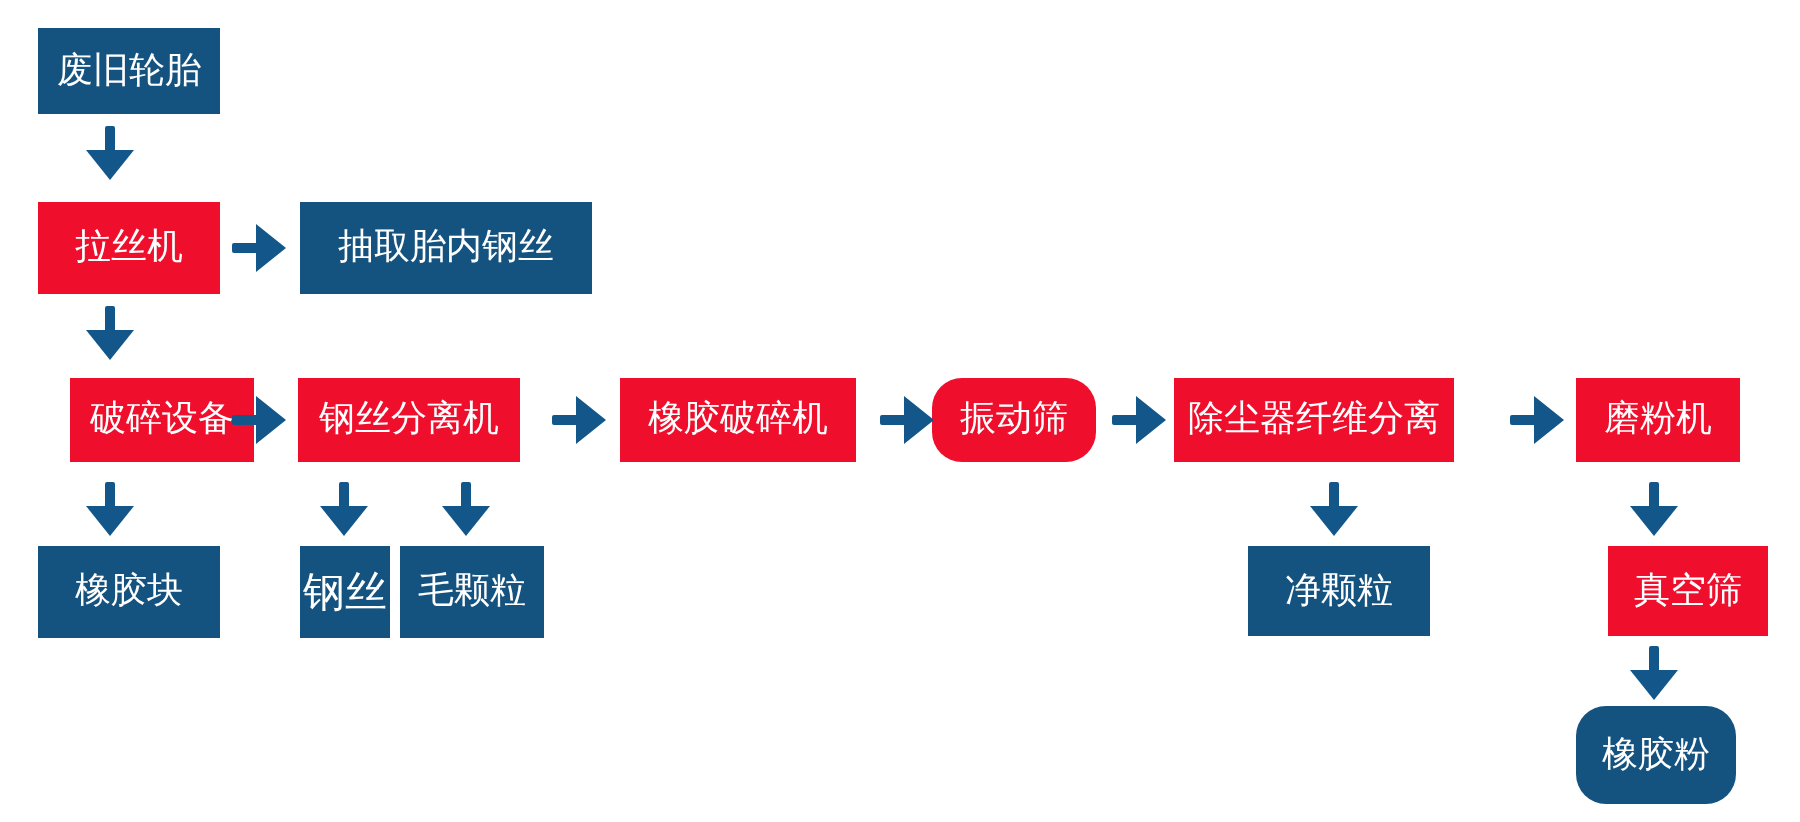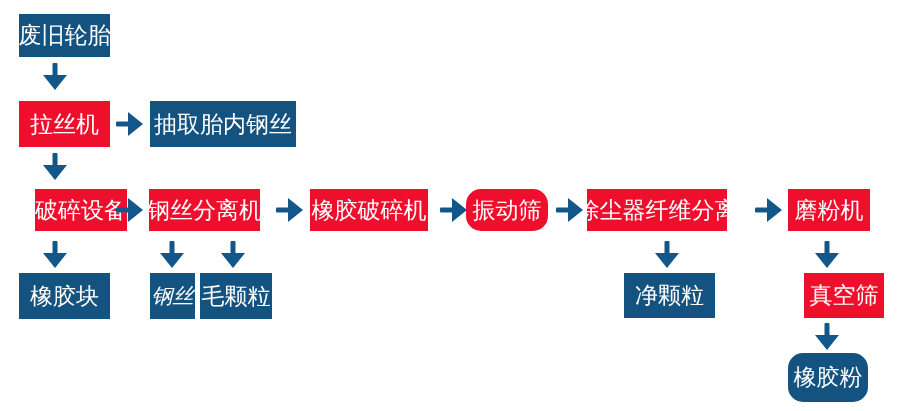--- a/index.html
+++ b/index.html
@@ -20,21 +20,21 @@
     height:411px;
     background:var(--bg);
     overflow:hidden;
   }
   .node{
     position:absolute;
     display:flex;
     align-items:center;
     justify-content:center;
     color:var(--text);
-    font-size:23px;
+    font-size:18px;
     font-weight:300;
     letter-spacing:0px;
     white-space:nowrap;
     line-height:1;
   }
   .node.red{background:var(--process);}
   .node.blue{background:var(--material);}
   .arrow{
     position:absolute;
     color:var(--arrow);
@@ -47,21 +47,21 @@
   #n-waste-tires      {left:19px;  top:14px;  width:91px;  height:43px;}
   #n-wire-drawing     {left:19px;  top:101px; width:91px;  height:46px;}
   #n-extract-wire     {left:150px; top:101px; width:146px; height:46px;}
   #n-crushing         {left:35px;  top:189px; width:92px;  height:42px;}
   #n-separator        {left:149px; top:189px; width:111px; height:42px;}
   #n-rubber-crusher   {left:310px; top:189px; width:118px; height:42px;}
   #n-vibrating        {left:466px; top:189px; width:82px;  height:42px;border-radius:15px;}
   #n-dust-collector   {left:587px; top:189px; width:140px; height:42px;}
   #n-grinding         {left:788px; top:189px; width:82px;  height:42px;}
   #n-rubber-block     {left:19px;  top:273px; width:91px;  height:46px;}
-  #n-steel-wire       {left:150px; top:273px; width:45px;  height:46px; font-size:21px;font-style:italic;}
+  #n-steel-wire       {left:150px; top:273px; width:45px;  height:46px; font-size:21px;}
   #n-raw-granules     {left:200px; top:273px; width:72px;  height:46px;}
   #n-clean-granules   {left:624px; top:273px; width:91px;  height:45px;}
   #n-vacuum           {left:787px; top:273px; width:80px;  height:45px;margin-left:17px;}
   #n-rubber-powder    {left:788px; top:353px; width:80px;  height:49px;border-radius:15px;}
 
   
   #a-d1{left:42px;  top:63px;}
   #a-d2{left:42px;  top:153px;}
   #a-d3{left:42px;  top:241px;}
   #a-d4{left:159px; top:241px;}

